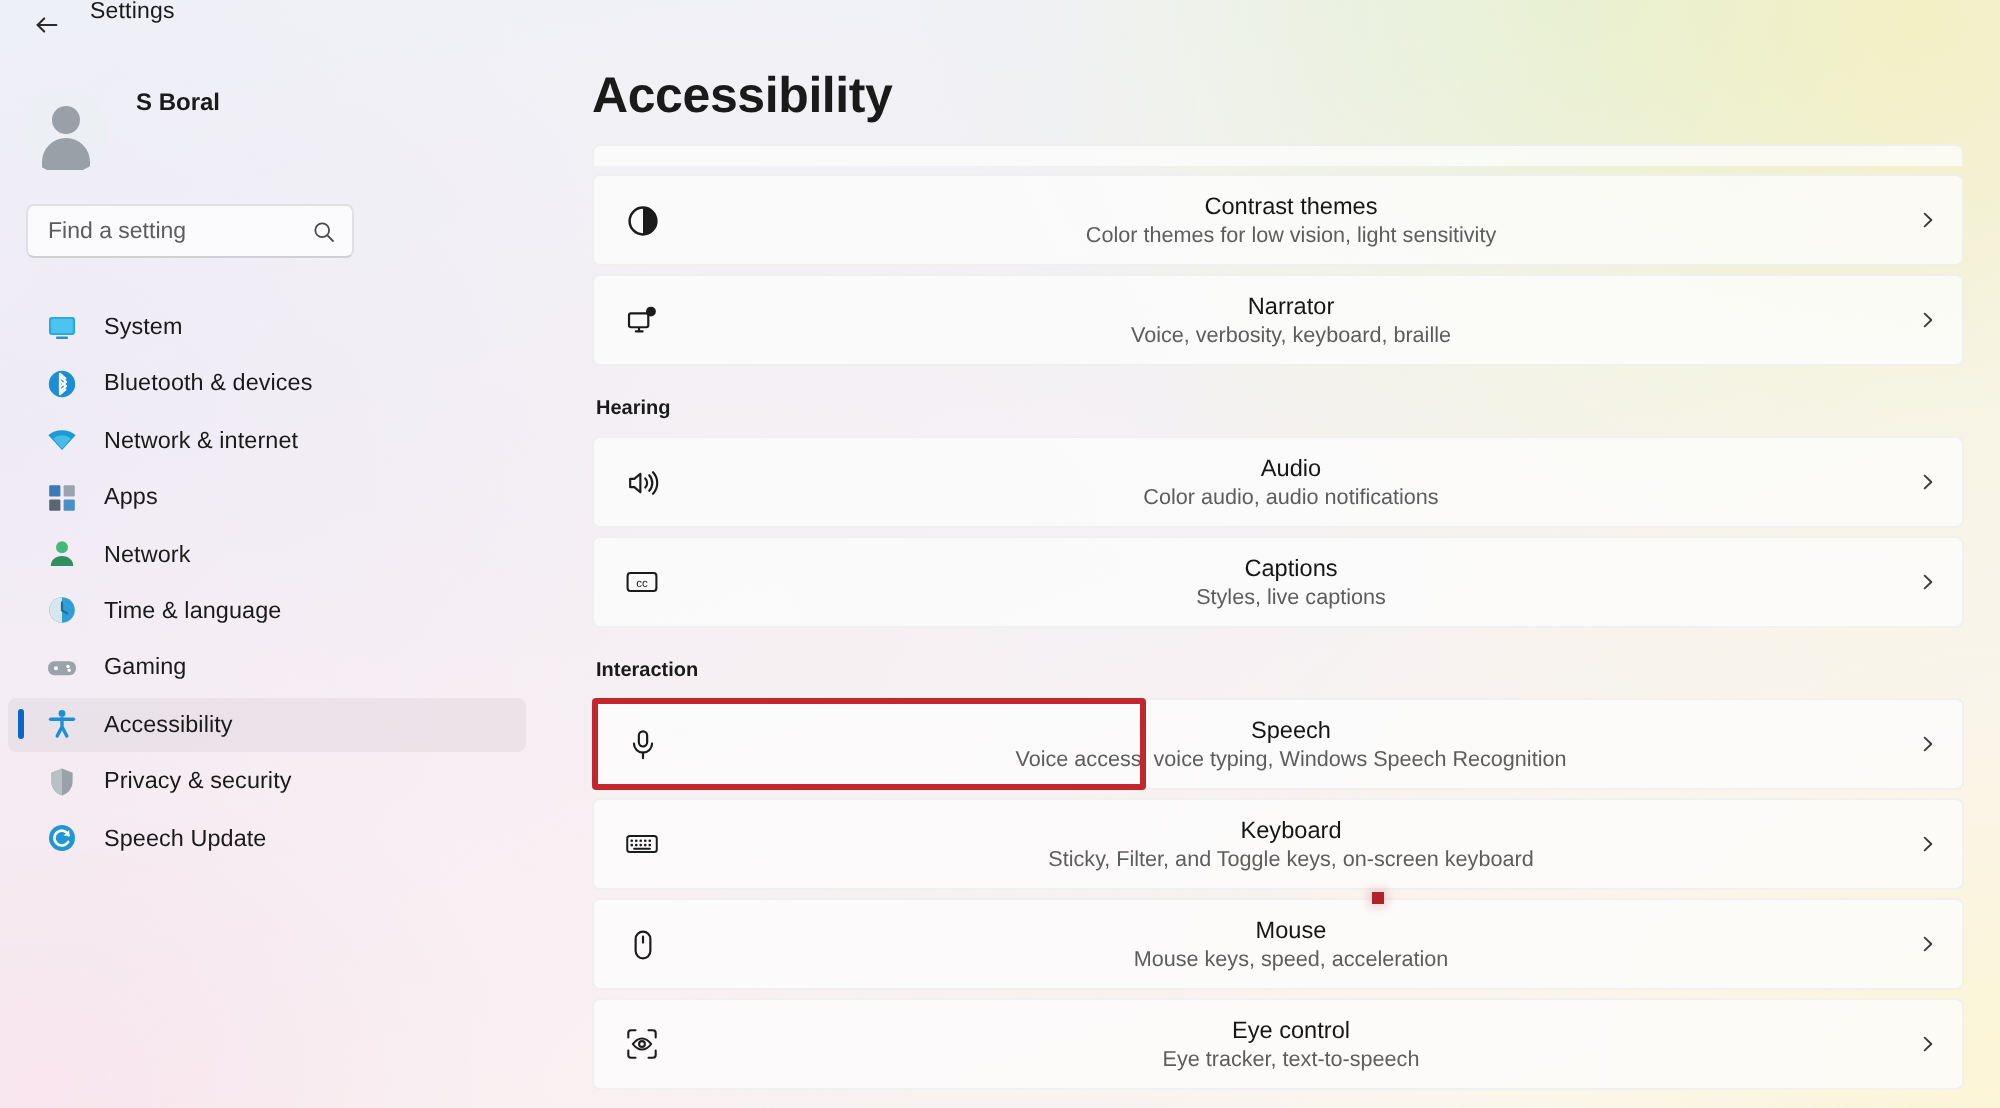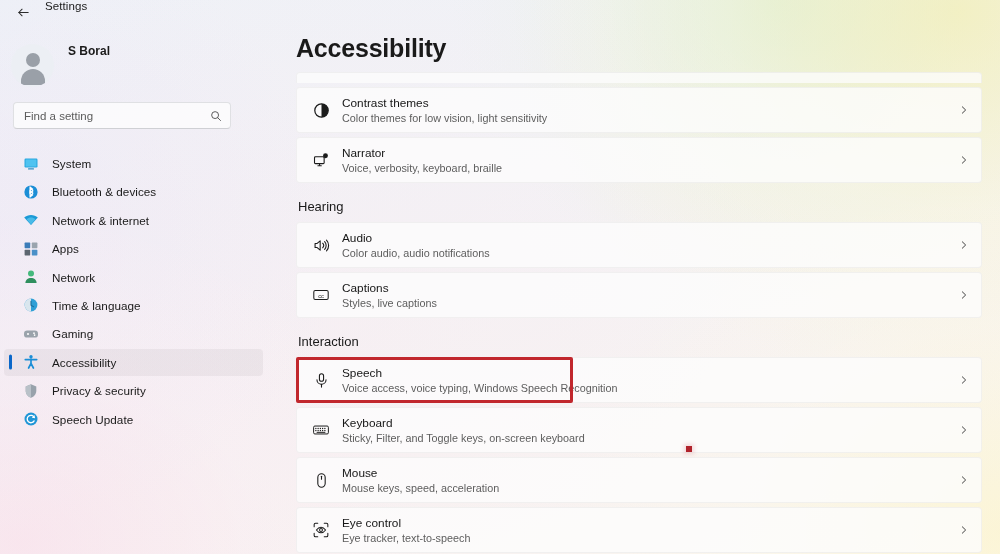--- a/index.html
+++ b/index.html
@@ -78,21 +78,21 @@
     width: 24px; height: 16px;
     border-radius: 12px 12px 0 0;
     background: #9aa0a8;
   }
   .account-name {
     font-size: 12px; font-weight: 700; color: #1a1a1a;
   }
 
   .searchbox {
     margin: 2px 0 0 13px;
-    width: 218px; height: 27px;
+    width: 164px; height: 27px;
     background: rgba(252,252,253,0.88);
     border: 1px solid #dfe0e3;
     border-bottom-color: #cfd0d4;
     border-radius: 4px;
     display: flex; align-items: center;
     padding: 0 8px 0 10px;
   }
   .searchbox .ph {
     flex: 1;
     font-size: 11.5px; color: #5c5c5c;
@@ -155,22 +155,22 @@
   .card-clip-top {
     height: 11px;
     background: rgba(253,253,253,0.78);
     border: 1px solid rgba(0,0,0,0.045);
     border-bottom: none;
     border-radius: 4px 4px 0 0;
     margin-bottom: 4px;
   }
 
   .section-label {
-    font-size: 13px;
-    font-weight: 400;
+    font-size: 10px;
+    font-weight: 700;
     color: #1a1a1a;
     padding: 12px 0 8px 2px;
   }
 
   .row {
     position: relative;
     height: 46px;
     background: rgba(253,253,253,0.80);
     border: 1px solid rgba(0,0,0,0.045);
     border-radius: 4px;
@@ -178,21 +178,21 @@
     margin-bottom: 4px;
     padding-left: 9px;
   }
   .row-icon {
     width: 30px; height: 30px;
     flex: none;
     display: flex; align-items: center; justify-content: center;
     color: #1b1b1b;
   }
   .row-icon svg { display: block; }
-  .row-text { flex: 1; padding-left: 6px; }
+  .row-text { flex: 1; padding-left: 6px; text-align: center; }
   .row-title {
     font-size: 11.8px;
     color: #161616;
     line-height: 14px;
   }
   .row-sub {
     font-size: 10.8px;
     color: #5d5d5d;
     line-height: 14px;
     margin-top: 1px;

